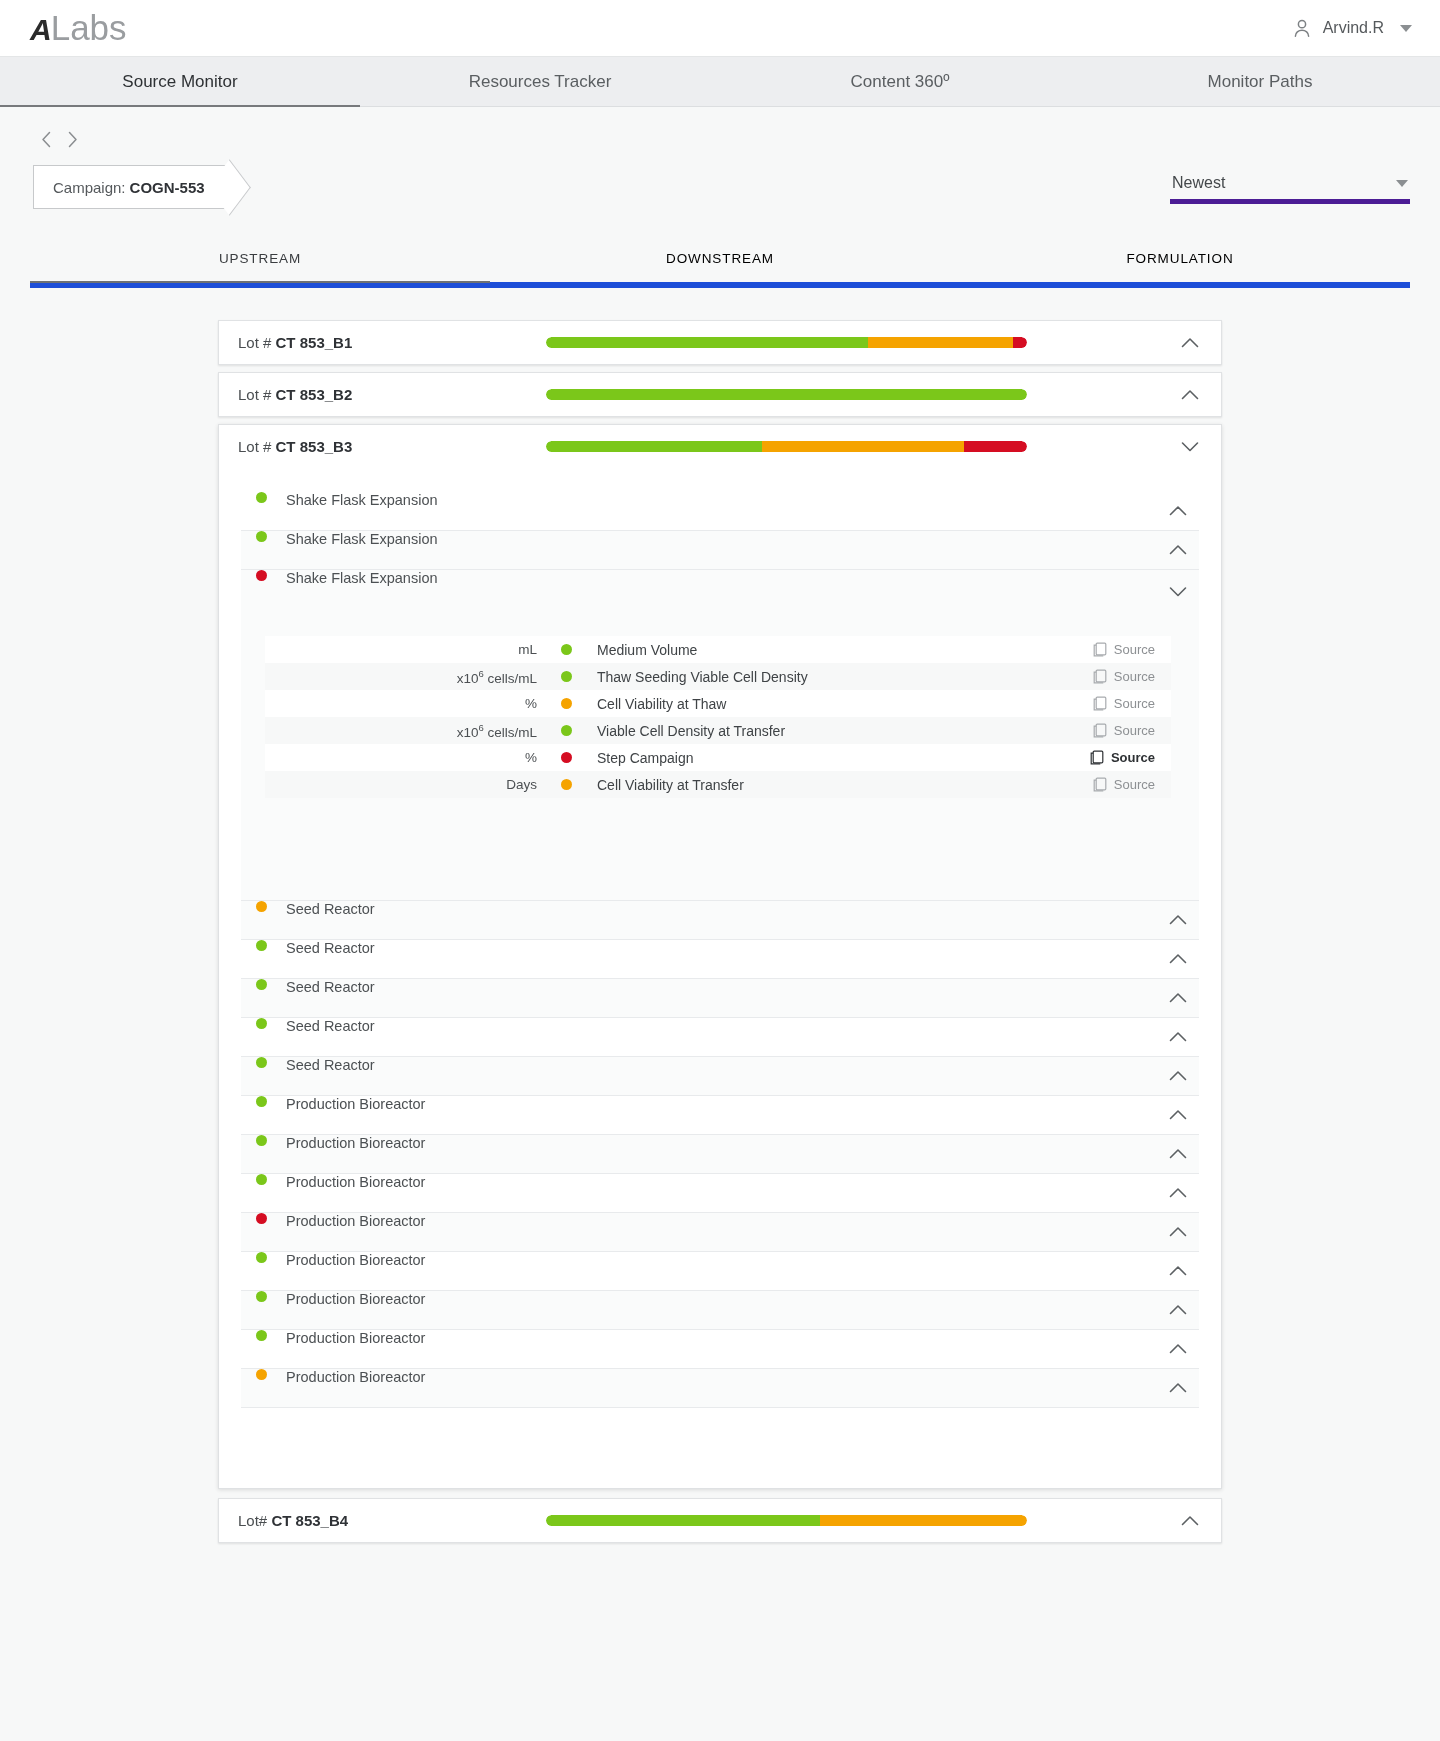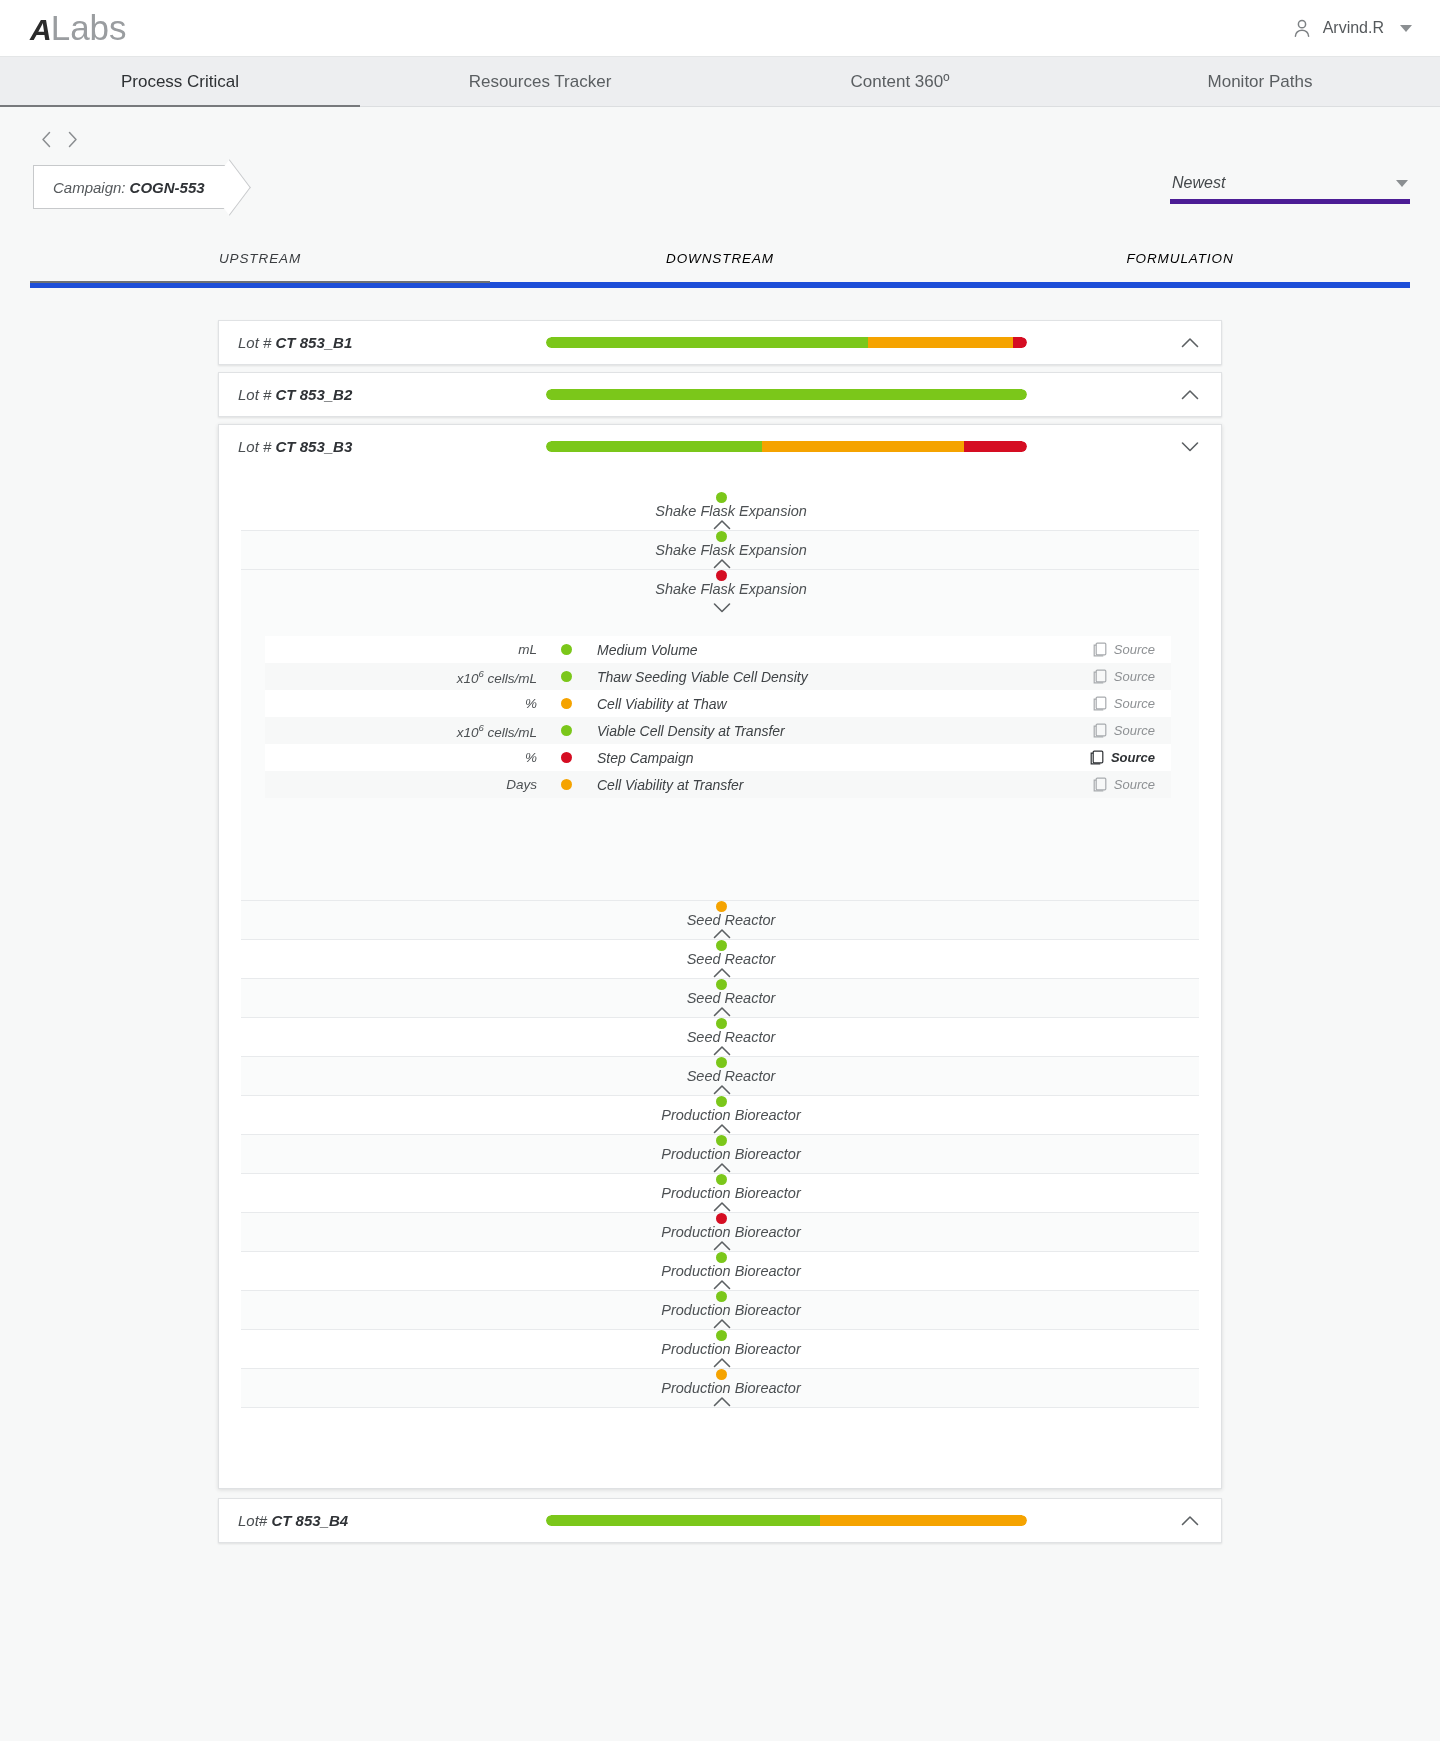--- a/index.html
+++ b/index.html
@@ -39,21 +39,21 @@
   .navtab {
     flex:1 1 0; display:flex; align-items:center; justify-content:center;
     font-size:17px; color:#5a5e61; cursor:pointer; position:relative;
   }
   .navtab.active { color:#2e3134; }
   .navtab.active::after {
     content:""; position:absolute; left:0; right:0; bottom:-1px; height:2px; background:#77797c;
   }
 
   
-  .content { padding:0 30px;font-style:italic; }
+  .content { padding:0 30px; }
 
   .arrows { display:flex; gap:10px; padding:22px 4px 10px 8px; }
   .arrow-btn {
     width:16px;height:20px; display:flex;align-items:center;justify-content:center;
     cursor:pointer; color:#8a8d90;
   }
   .arrow-btn svg { display:block; }
 
   
   .chip-row { height:56px; display:flex; align-items:center; justify-content:space-between; }
@@ -121,23 +121,23 @@
   .seg { height:11px; }
   .seg:first-child { border-top-left-radius:6px; border-bottom-left-radius:6px; }
   .seg:last-child { border-top-right-radius:6px; border-bottom-right-radius:6px; }
 
   .chev-btn { width:26px; display:flex; align-items:center; justify-content:center; cursor:pointer; color:#5c6063; }
   .chev-btn svg { display:block; }
 
   
   .steps { padding:24px 22px 28px 22px; }
   .step-row {
-    height:39px; display:flex; align-items:center;
+    height:39px; display:flex; 
     padding:0 12px 0 15px; border-bottom:1px solid #e8eaec;
-    background:#ffffff; cursor:pointer;flex-direction:column;
+    background:#ffffff; cursor:pointer;
   }
   .step-row.alt { background:#fafbfb; }
   .step-row.open { background:#fafbfb; border-bottom:none; height:44px; }
   .dot { width:11px;height:11px;border-radius:50%; flex:0 0 auto; }
   .step-name { font-size:14.5px; color:#4c5053; margin-left:19px; flex:1 1 auto; }
   .step-chev { color:#5c6063; display:flex; align-items:center; }
   .step-chev svg { display:block; }
 
   
   .params-panel { background:#fafbfb; padding:22px 0 30px 0; border-bottom:1px solid #e8eaec; }
@@ -178,21 +178,21 @@
           <circle cx="10" cy="6.2" r="3.6" fill="none" stroke="#7d8184" stroke-width="1.5"></circle>
           <path d="M3.4 18.2c0-3.6 3-6 6.6-6s6.6 2.4 6.6 6" fill="none" stroke="#7d8184" stroke-width="1.5" stroke-linecap="round"></path>
         </svg>
     </span>
     <span class="user-name">Arvind.R</span>
     <span class="caret-down"></span>
   </div>
 </div>
 
 <div class="navtabs">
-  <div class="navtab active">Process Critical</div>
+  <div class="navtab active">Source Monitor</div>
   <div class="navtab">Resources Tracker</div>
   <div class="navtab">Content 360º</div>
   <div class="navtab">Monitor Paths</div>
 </div>
 
 <div class="content">
 
   <div class="arrows">
     <span class="arrow-btn">
       <svg width="11" height="17" viewBox="0 0 11 17">

